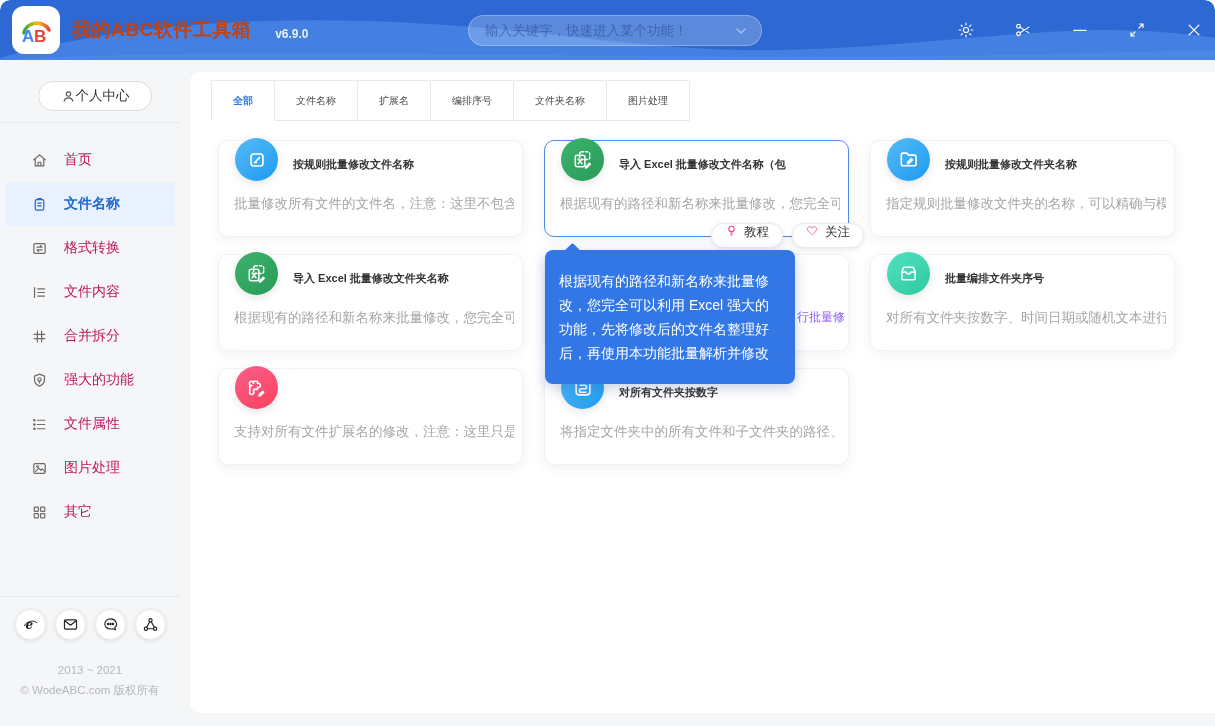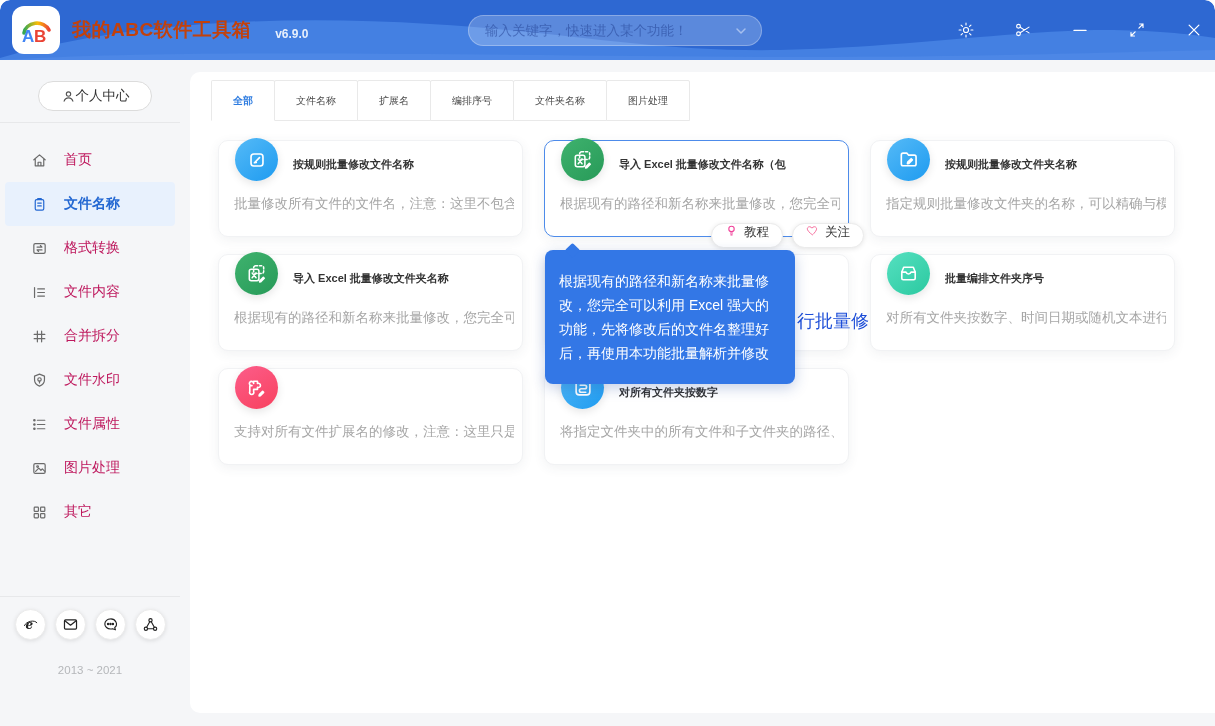--- a/index.html
+++ b/index.html
@@ -44,21 +44,21 @@
   .grid { position:absolute; left:28px; top:68px; width:960px; display:grid; grid-template-columns:repeat(3,305px); grid-auto-rows:97px; gap:17px 21px; }
   .card { position:relative; background:#fff; border:1px solid #f1f2f4; border-radius:10px; box-shadow:0 3px 12px rgba(60,70,90,.07); cursor:pointer; }
   .card.hovered { border:1px solid #4d8bea; z-index:5; }
   .card-ico { position:absolute; left:16px; top:-3px; width:43px; height:43px; border-radius:50%; display:flex; align-items:center; justify-content:center; box-shadow:0 3px 8px rgba(0,0,0,.10); }
   .ico-blue { background:linear-gradient(140deg,#55baf7,#1e9bf0); }
   .ico-green { background:linear-gradient(140deg,#3fb26e,#279a58); }
   .ico-mint { background:linear-gradient(140deg,#55e0c0,#2bc9a0); }
   .ico-pink { background:linear-gradient(150deg,#fc5d8a,#f8415e); }
   .card-title { position:absolute; left:74px; top:16px; right:6px; font-size:11px; font-weight:bold; color:#333; white-space:nowrap; overflow:hidden; }
   .card-desc { position:absolute; left:15px; top:54px; right:8px; font-size:13.5px; color:#a6a6a6; white-space:nowrap; overflow:hidden; }
-  .card-fragment { position:absolute; left:252px; top:54px; font-size:18px; color:#1d4ed8; white-space:nowrap; }
+  .card-fragment { position:absolute; left:252px; top:54px; font-size:12px; color:#8b5cf6; white-space:nowrap; }
 
   .pill-row { position:absolute; top:82px; right:-16px; display:flex; gap:9px; z-index:6; }
   .pill { height:25px; padding:0 13px; background:#fff; border:1px solid #ebebeb; box-shadow:0 1px 5px rgba(0,0,0,.10); border-radius:13px; display:flex; align-items:flex-start; gap:6px; font-size:12.5px; color:#333; cursor:pointer; }
 
   .tooltip { position:absolute; left:327px; top:110px; width:250px; min-height:98px; background:#3377e6; border-radius:8px; color:#fff; font-size:14px; line-height:24px; padding:19px 14px; z-index:40; box-shadow:0 4px 14px rgba(30,70,160,.25); }
   .tooltip::before { content:""; position:absolute; top:-5px; left:22px; width:11px; height:11px; background:#3377e6; transform:rotate(45deg); border-radius:2px; }
 
   svg.line { fill:none; stroke-linecap:round; stroke-linejoin:round; }
 </style>
 </head>
@@ -176,21 +176,21 @@
         <span>合并拆分</span>
       </div>
       <div class="nav-item">
         <span class="nav-ico">
           <svg class="line" viewBox="0 0 24 24" stroke="#6b6b6b" stroke-width="1.7">
               <path d="M12 3l7 2.8V11c0 4.4-2.9 7.4-7 9-4.1-1.6-7-4.6-7-9V5.8z"></path>
               <circle cx="12" cy="10.5" r="2.4"></circle>
               <path d="M12 12.9v2.6"></path>
             </svg>
         </span>
-        <span>文件水印</span>
+        <span>强大的功能</span>
       </div>
       <div class="nav-item">
         <span class="nav-ico">
           <svg class="line" viewBox="0 0 24 24" stroke="#6b6b6b" stroke-width="1.7">
               <path d="M9 6h10.5M9 12h10.5M9 18h10.5"></path>
               <circle cx="4.8" cy="6" r="1" fill="#6b6b6b"></circle>
               <circle cx="4.8" cy="12" r="1" fill="#6b6b6b"></circle>
               <circle cx="4.8" cy="18" r="1" fill="#6b6b6b"></circle>
             </svg>
         </span>
@@ -245,20 +245,21 @@
         <svg class="line" width="17" height="17" viewBox="0 0 24 24" stroke="#222" stroke-width="1.6">
             <circle cx="12" cy="6" r="2.3"></circle>
             <circle cx="5.5" cy="18" r="2.3"></circle>
             <circle cx="18.5" cy="18" r="2.3"></circle>
             <path d="M10.9 8L6.6 15.9M13.1 8l4.3 7.9M7.8 18h8.4"></path>
           </svg>
       </div>
     </div>
     <div class="copyright">
       <div>2013 ~ 2021</div>
+      <div>© WodeABC.com 版权所有</div>
     </div>
   </div>
 
   <div class="panel">
 
     <div class="tabs">
       <div class="tab active">
           <span>全部</span>
         </div>
       <div class="tab">

